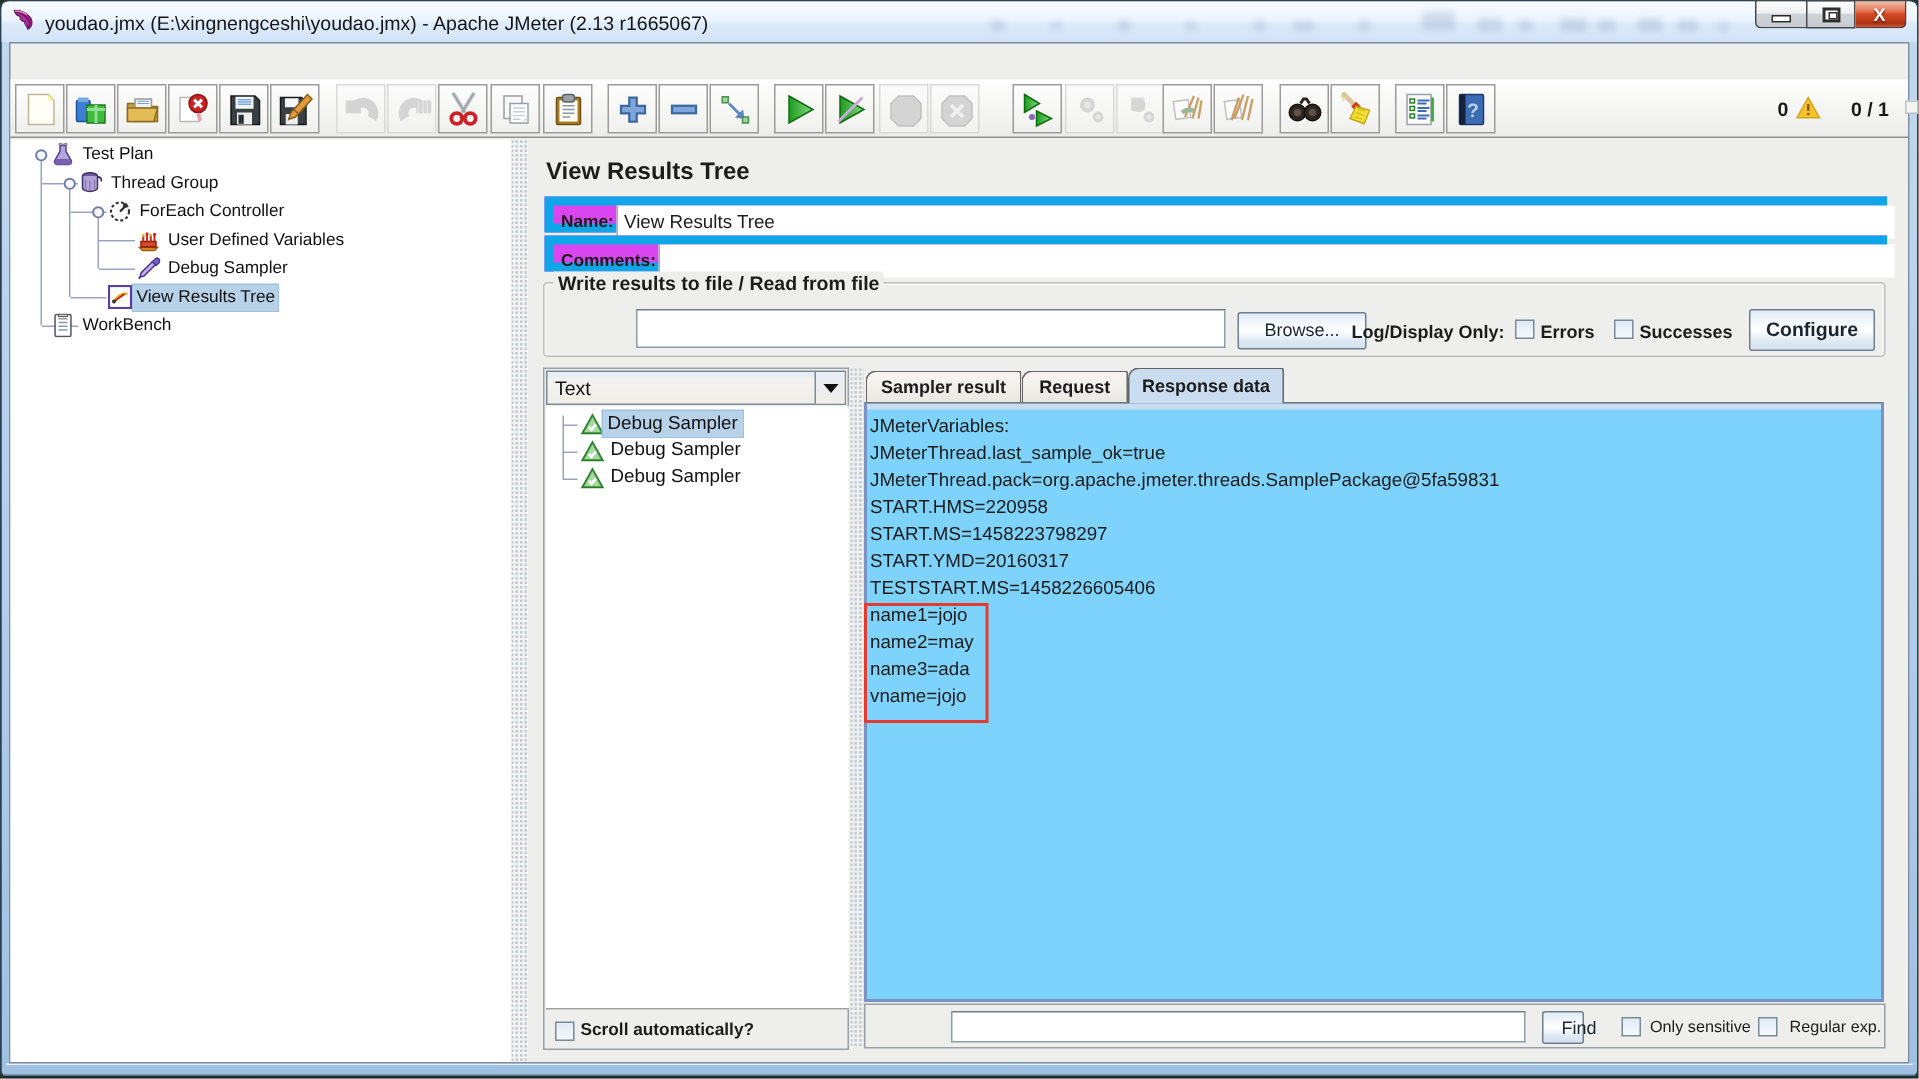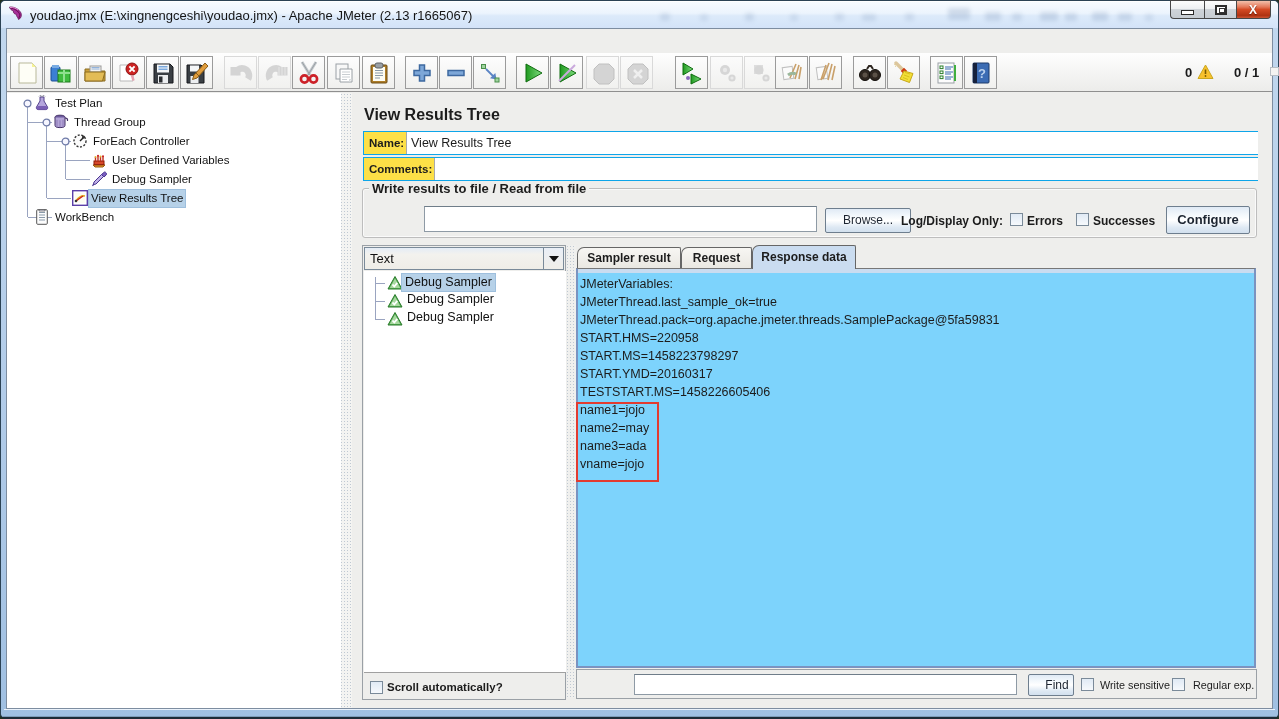--- a/index.html
+++ b/index.html
@@ -56,21 +56,21 @@
 #rightpanel { position:absolute; left:345px; top:0; width:920px; height:615px; background:#eeeeec; }
 
 
 .trow { position:absolute; font-size:11.5px; color:#111; white-space:nowrap; }
 #sampletree .trow { font-size:12.5px; }
 .tsel { background:#b6d1e8; outline:1px solid #9ebfdd; }
 .tline { position:absolute; background:#9aa4c0; }
 
 
 #rp-title { position:absolute; left:12px; top:13px; font-size:16px; font-weight:bold; color:#1c1c1c; }
-.fieldrow { position:absolute; border:1px solid #0ea5e9; background:#fde047; }
+.fieldrow { position:absolute; border:6px solid #0ea5e9; background:#d946ef; }
 .fieldrow .flabel { position:absolute; font-weight:bold; font-size:11.5px; color:#1c1c1c; }
 .fieldrow .fwhite { position:absolute; background:#ffffff; border-left:1px solid #aaaaaa; }
 .ftext { font-size:12.5px; color:#1c1c1c; }
 
 
 #groupbox { position:absolute; left:10px; top:95px; width:895px; height:50px;
   border:1px solid #bdbdbd; border-radius:3px; box-shadow:inset 0 0 0 1px #fafafa; }
 #gb-title { position:absolute; left:17px; top:88px; font-size:13px; font-weight:bold; color:#1c1c1c; background:#eeeeec; padding:0 3px; }
 
 .textfield { position:absolute; background:#fff; border:1px solid #8e9aa5; border-top-color:#6f7d89; }
@@ -503,23 +503,23 @@
 TESTSTART.MS=1458226605406
 name1=jojo
 name2=may
 name3=ada
 vname=jojo</div>
             <div id="redbox" style="left:-2px; top:133px; width:83px; height:80px;"></div>
           </div>
           <div id="searchrow">
             <div class="clabel" style="left:9px; top:7px;margin-top:44px;">Search:</div>
             <div class="textfield" style="left:57px; top:4px; width:383px; height:21px;"></div>
-            <div class="obtn" style="left:451px; top:4px; width:46px; height:22px; font-size:12px; line-height:20px;padding-left:12px;">Find</div>
+            <div class="obtn" style="left:451px; top:4px; width:28px; height:22px; font-size:12px; line-height:20px;padding-left:12px;">Find</div>
             <div class="ocheck" style="left:504px; top:8px;"></div>
-            <div style="position:absolute; left:523px; top:9px; font-size:10.8px; color:#1c1c1c; white-space:nowrap;">Write sensitive</div>
+            <div style="position:absolute; left:523px; top:9px; font-size:10.8px; color:#1c1c1c; white-space:nowrap;">Only sensitive</div>
             <div class="ocheck" style="left:595px; top:8px;"></div>
             <div style="position:absolute; left:616px; top:9px; font-size:10.8px; color:#1c1c1c; white-space:nowrap;">Regular exp.</div>
           </div>
         </div>
       </div>
     </div>
   </div>
 </div>
 
 </body></html>

